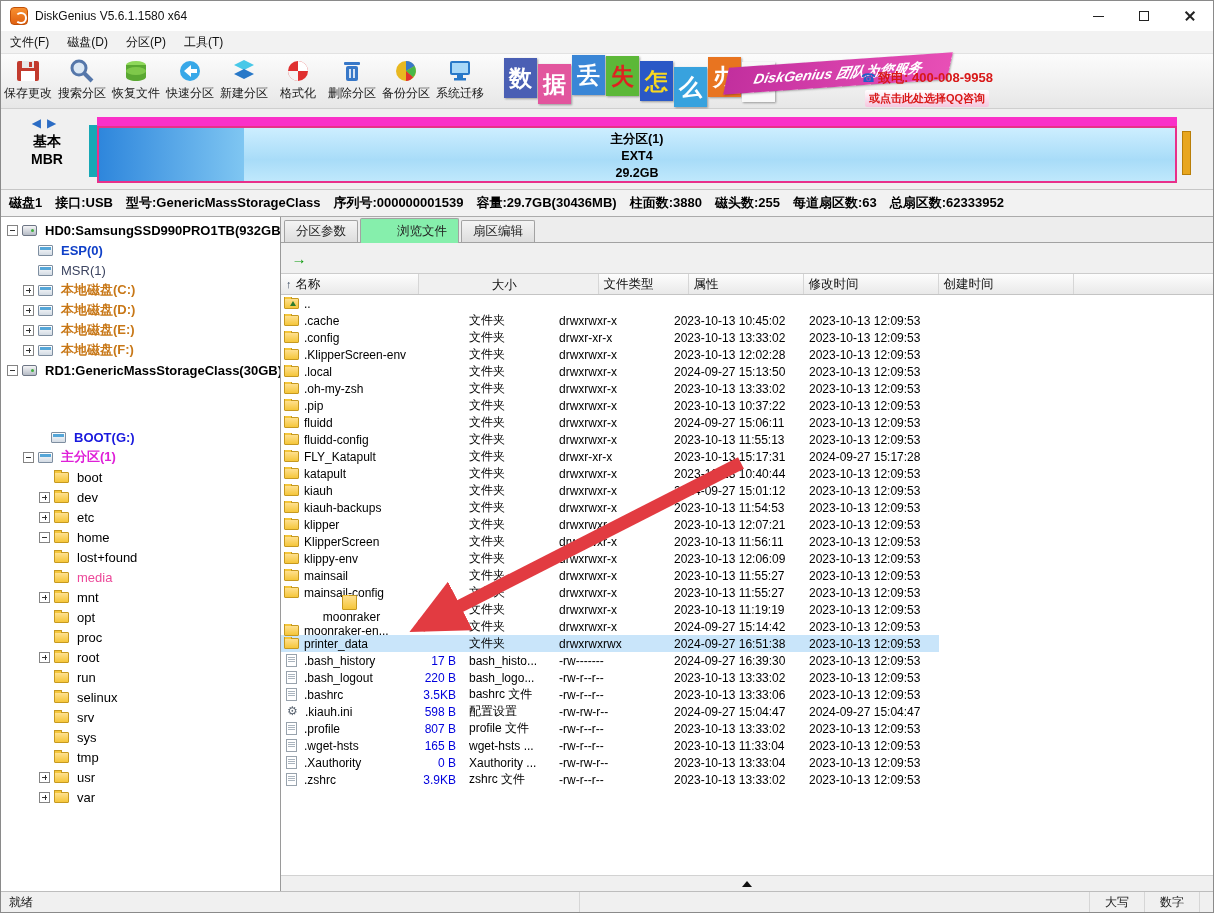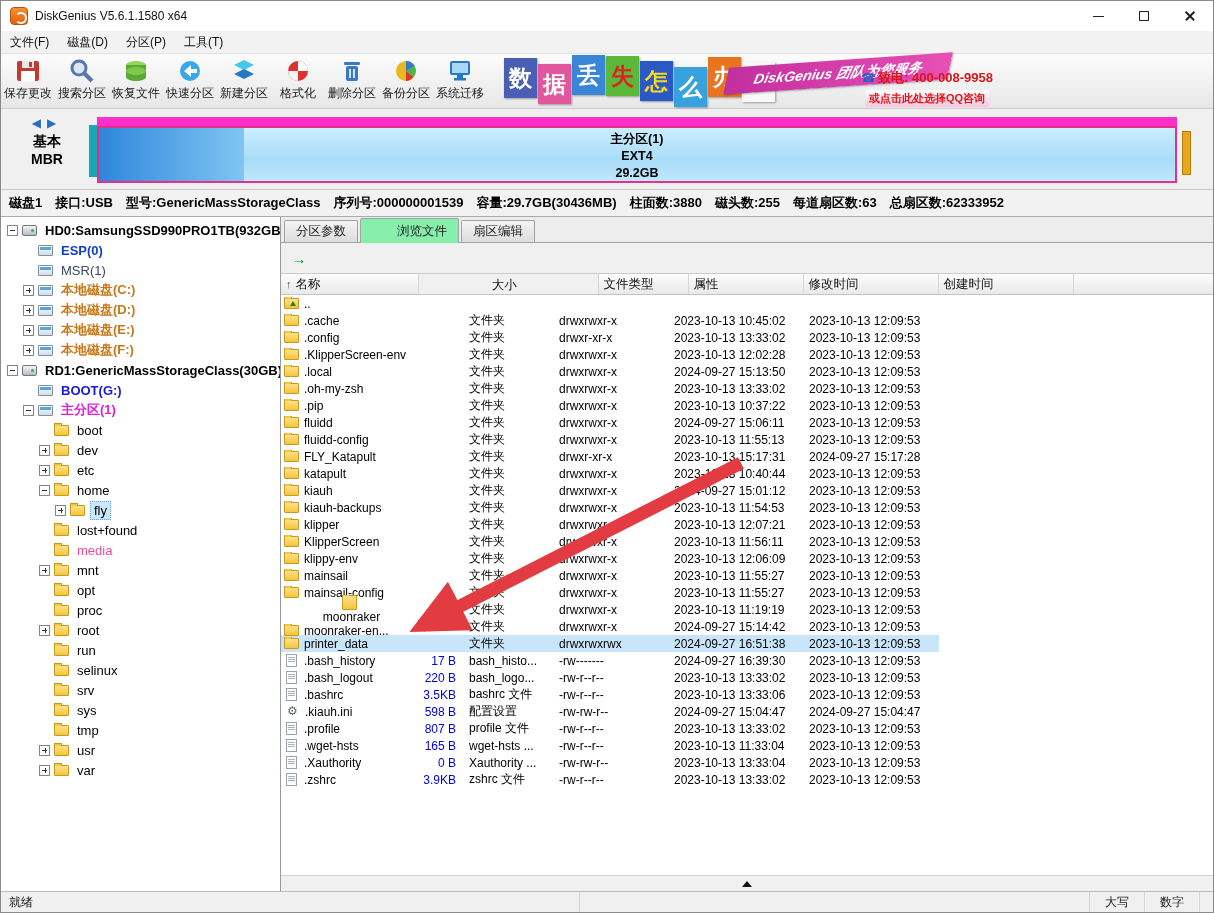--- a/index.html
+++ b/index.html
@@ -321,21 +321,21 @@
         <div class="tree-row" style="padding-left: 22px;">
           <span class="expander plus"></span>
           <span class="icon-part"></span>
           <span class="tree-label" style="color: rgb(200, 120, 24); font-weight: bold;">本地磁盘(F:)</span>
         </div>
         <div class="tree-row" style="padding-left: 6px;">
           <span class="expander minus"></span>
           <span class="icon-disk"></span>
           <span class="tree-label" style="color: rgb(0, 0, 0); font-weight: bold;">RD1:GenericMassStorageClass(30GB)</span>
         </div>
-        <div class="tree-row" style="padding-left: 22px;">
+        <div class="tree-row" style="padding-left: 35px; margin-top: 47px;">
           <span class="expander none"></span>
           <span class="icon-part"></span>
           <span class="tree-label" style="color: rgb(24, 24, 221); font-weight: bold;">BOOT(G:)</span>
         </div>
         <div class="tree-row" style="padding-left: 22px;">
           <span class="expander minus"></span>
           <span class="icon-part"></span>
           <span class="tree-label" style="color: rgb(223, 31, 216); font-weight: bold;">主分区(1)</span>
         </div>
         <div class="tree-row" style="padding-left: 38px;">
@@ -350,25 +350,20 @@
         </div>
         <div class="tree-row" style="padding-left: 38px;">
           <span class="expander plus"></span>
           <span class="icon-folder"></span>
           <span class="tree-label" style="color: rgb(0, 0, 0);">etc</span>
         </div>
         <div class="tree-row" style="padding-left: 38px;">
           <span class="expander minus"></span>
           <span class="icon-folder"></span>
           <span class="tree-label" style="color: rgb(0, 0, 0);">home</span>
-        </div>
-        <div class="tree-row" style="padding-left: 54px;">
-          <span class="expander plus"></span>
-          <span class="icon-folder"></span>
-          <span class="tree-label selected" style="color: rgb(0, 0, 0);">fly</span>
         </div>
         <div class="tree-row" style="padding-left: 38px;">
           <span class="expander none"></span>
           <span class="icon-folder"></span>
           <span class="tree-label" style="color: rgb(0, 0, 0);">lost+found</span>
         </div>
         <div class="tree-row" style="padding-left: 38px;">
           <span class="expander none"></span>
           <span class="icon-folder"></span>
           <span class="tree-label" style="color: #ec4899;">media</span>

